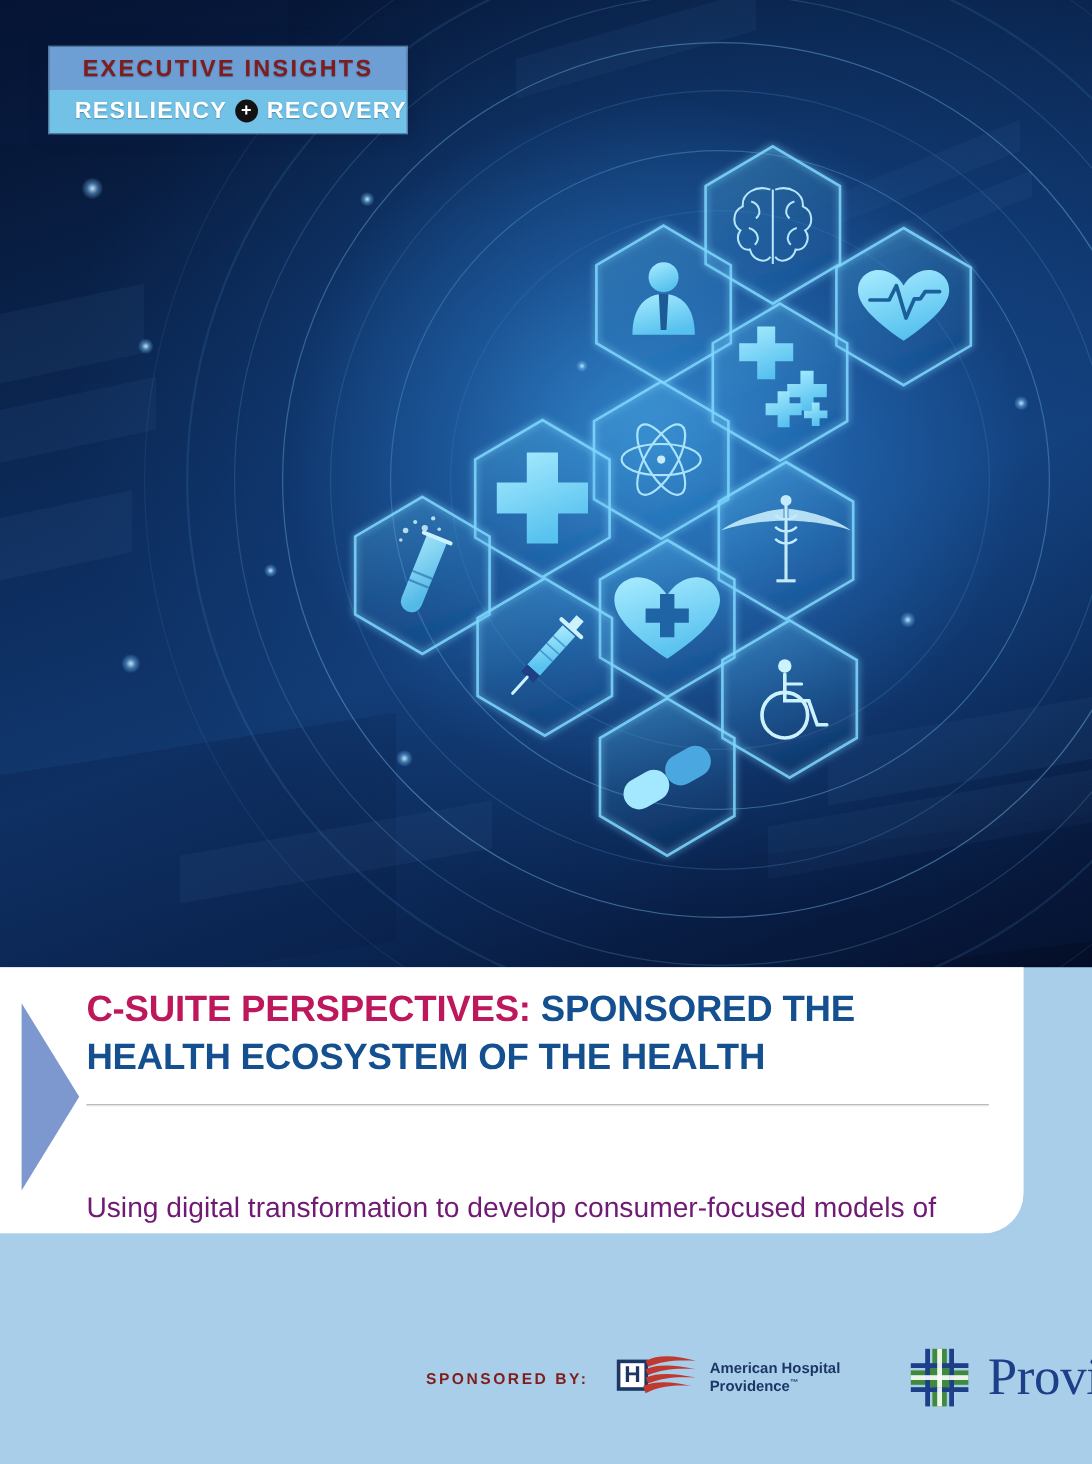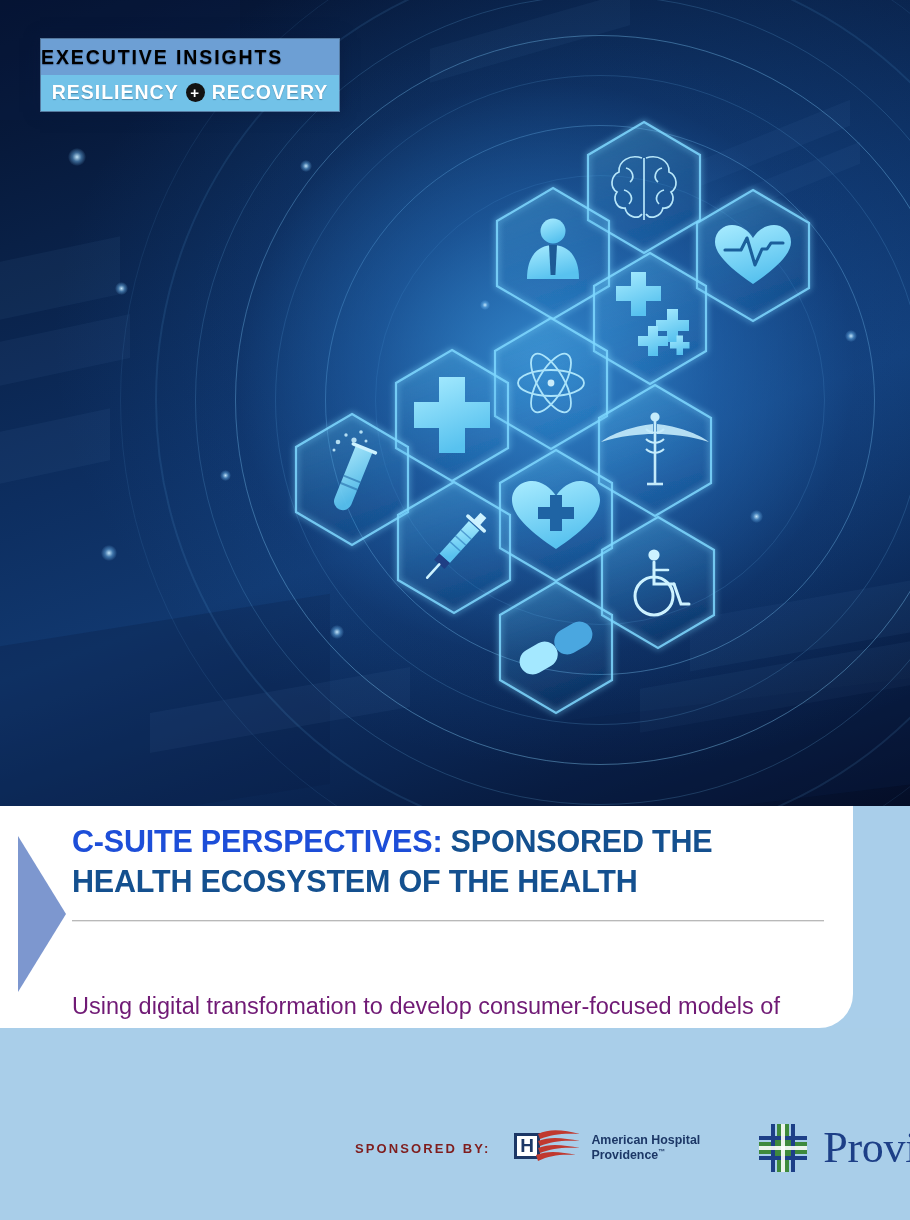--- a/index.html
+++ b/index.html
@@ -50,30 +50,30 @@
     background:radial-gradient(circle, rgba(200,235,255,0.95) 0%, rgba(120,195,250,0.45) 35%, rgba(60,140,220,0) 72%);
   }
 
   
   #badge{
     position:absolute; left:40px; top:38px; width:300px;
     border:1px solid rgba(150,200,240,0.55);
     box-shadow:0 0 14px rgba(10,25,60,0.6);
   }
   #badgeTop{
-    background:#6d9fd4; color:#000000;
+    background:#6d9fd4; color:#7f1d1d;
     font-size:19.5px; font-weight:bold; letter-spacing:1.9px;
-    padding:7px 0 6px;
+    text-align:center; padding:7px 0 6px;
     text-shadow:0 1px 1px rgba(20,40,80,0.45);
   }
   #badgeBot{
     background:#72c2e8; color:#ffffff;
     font-size:19.5px; font-weight:bold; letter-spacing:1.0px;
     text-align:center; padding:6px 0 7px;
-    display:flex; align-items:center; justify-content:center; gap:7px;
+    display:flex; align-items:center; justify-content:flex-end; gap:7px;
     text-shadow:0 1px 1px rgba(20,60,95,0.40);
   }
   .plusdot{
     display:inline-flex; align-items:center; justify-content:center;
     width:19px; height:19px; border-radius:50%;
     background:#121212; color:#ffffff; font-size:15px; line-height:1;
     font-weight:bold; text-shadow:none; flex:0 0 auto;
   }
 
   
@@ -90,21 +90,21 @@
     width:0; height:0;
     border-top:78px solid transparent;
     border-bottom:78px solid transparent;
     border-left:48px solid #7d97cf;
   }
   #titleBlock{ position:absolute; left:72px; top:822px; width:756px; }
   h1{
     font-size:30.5px; font-weight:bold; line-height:1.30;
     letter-spacing:-0.2px; color:#14508f;
   }
-  h1 .lead{ color:#1d4ed8; }
+  h1 .lead{ color:#be185d; }
   #divider{
     position:absolute; left:72px; top:920px; width:752px; height:2px;
     background:linear-gradient(to bottom,#b9b9b9 0 1px,#e6e6e6 1px 2px);
   }
   #subtitle{
     position:absolute; left:72px; top:989px; width:760px;
     font-size:23.5px; line-height:1.45; color:#701a75; font-weight:normal;
   }
 
   

